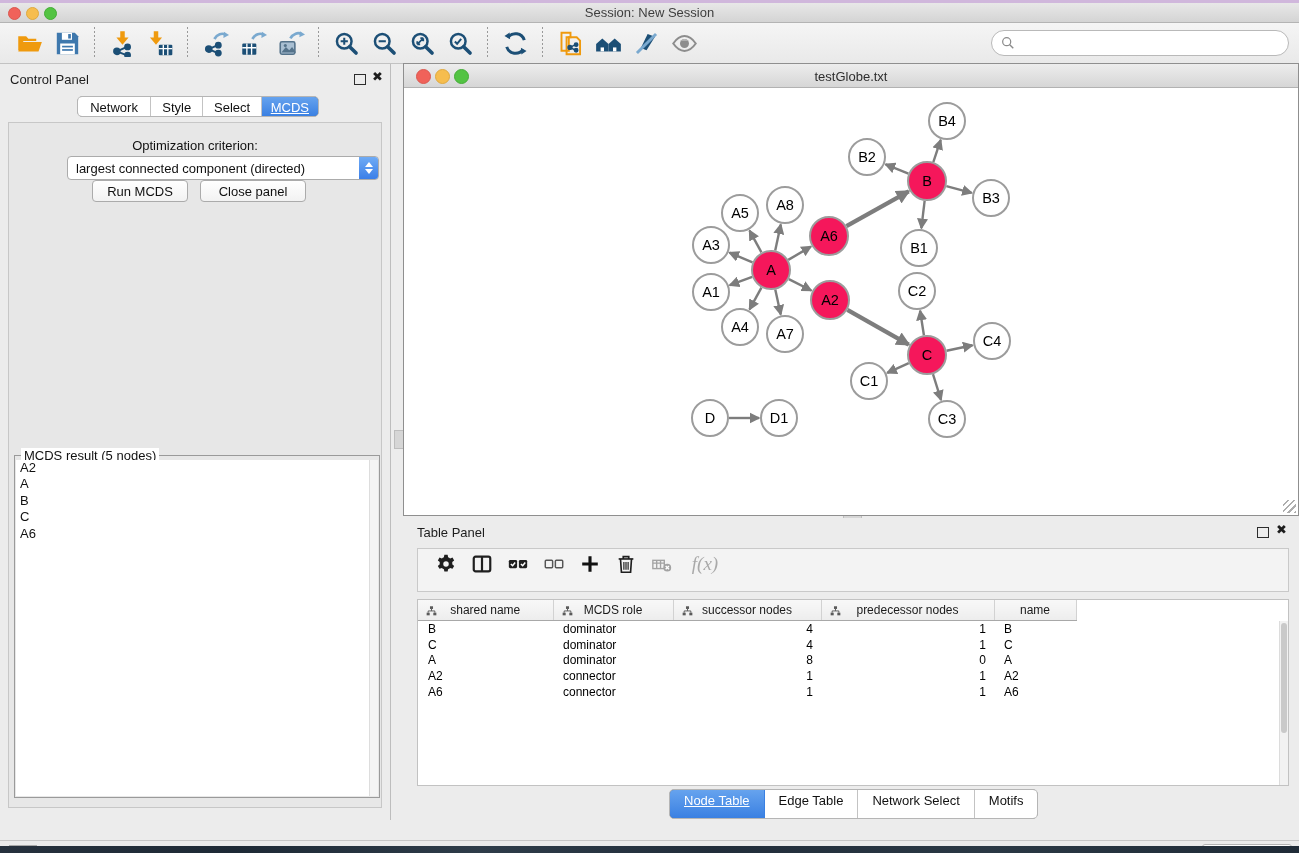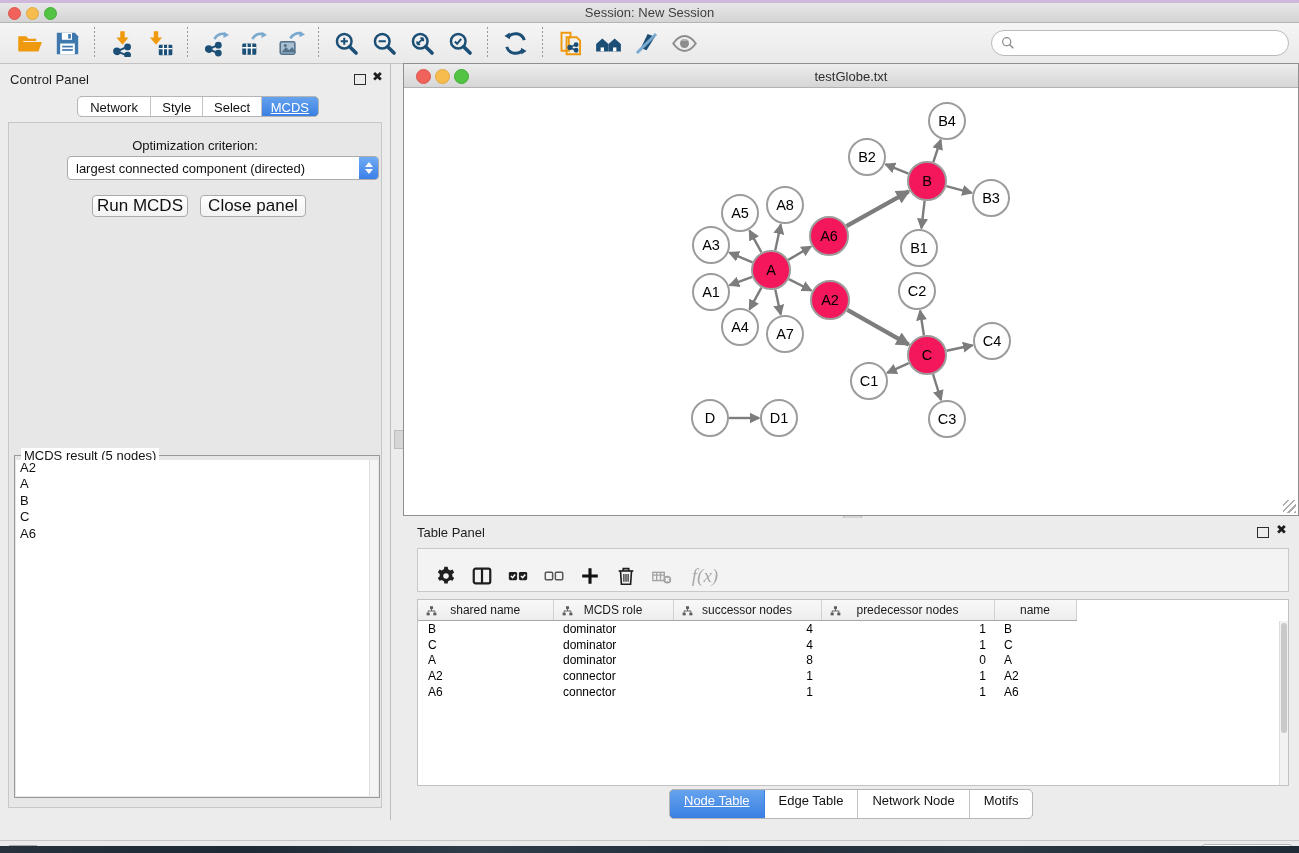--- a/index.html
+++ b/index.html
@@ -43,43 +43,43 @@
   .cp-inset{position:absolute;left:8px;top:58px;width:372px;height:684px;background:#e7e7e7;
     border:1px solid #c7c7c7;}
   .opt-label{position:absolute;left:0;width:100%;top:74px;text-align:center;font-size:13px;color:#111;}
   .dropdown{position:absolute;left:43px;top:92px;width:312px;height:24px;background:#fff;border:1px solid #ababab;
     border-radius:4px;display:flex;align-items:center;box-sizing:border-box;margin-left:24px;}
   .dropdown .dd-text{flex:1;font-size:13px;color:#111;padding-left:8px;white-space:nowrap;overflow:hidden;}
   .dd-spin{width:19px;height:22px;border-radius:0 3px 3px 0;background:linear-gradient(#6fabf5,#3b7fe8);
     display:flex;flex-direction:column;align-items:center;justify-content:center;gap:2px;}
   .dd-spin .up{width:0;height:0;border-left:4px solid transparent;border-right:4px solid transparent;border-bottom:5px solid #fff;}
   .dd-spin .down{width:0;height:0;border-left:4px solid transparent;border-right:4px solid transparent;border-top:5px solid #fff;}
-  .cp-btn{position:absolute;top:131px;height:22px;background:linear-gradient(#ffffff,#f2f2f2);
-    border:1px solid #ababab;border-radius:4px;font-size:17px;color:#111;
+  .cp-btn{position:absolute;top:116px;height:22px;background:linear-gradient(#ffffff,#f2f2f2);
+    border:1px solid #ababab;border-radius:4px;font-size:13px;color:#111;
     display:flex;align-items:center;justify-content:center;box-sizing:border-box;}
   .mcds-fieldset{position:absolute;left:14px;top:391px;width:366px;height:343px;border:1px solid #9a9a9a;background:#e7e7e7;box-sizing:border-box;}
   .mcds-legend{position:absolute;left:6px;top:-8px;background:#ffffff;padding:0 3px;font-size:13px;color:#111;}
   .mcds-list{position:absolute;left:1px;top:4px;right:9px;bottom:1px;background:#fff;overflow:hidden;}
   .mcds-item{font-size:13px;color:#111;line-height:16.4px;padding-left:4px;}
   .mcds-scroll{position:absolute;top:4px;right:1px;bottom:1px;width:8px;background:#f4f4f4;border-left:1px solid #ddd;}
   
   .net-window{position:absolute;left:403px;top:63px;width:894px;height:451px;background:#fff;
     border:1px solid #8f8f8f;box-sizing:content-box;}
   .net-titlebar{position:absolute;left:0;top:0;width:100%;height:24px;
     background:linear-gradient(#ededed,#d6d6d6);border-bottom:1px solid #b2b2b2;box-sizing:border-box;}
   .net-titlebar .tl{width:13px;height:13px;top:5px;}
   .net-title{position:absolute;left:0;right:0;top:5px;text-align:center;font-size:13px;color:#2e2e2e;}
   .net-canvas{position:absolute;left:0;top:24px;width:894px;height:426px;background:#fff;}
   .resize-grip{position:absolute;right:2px;bottom:2px;width:13px;height:13px;
     background:repeating-linear-gradient(135deg,transparent 0 3px,#adadad 3px 4.5px);}
   .divider-handle{position:absolute;background:#d6d6d6;border:1px solid #bdbdbd;}
   
   .table-panel{position:absolute;left:391px;top:518px;width:908px;height:302px;background:#ececec;}
   .tp-toolbar{position:absolute;left:26px;top:30px;width:872px;height:44px;background:#f3f3f3;
-    border:1px solid #c9c9c9;display:flex;align-items:flex-end;padding-left:10px;box-sizing:border-box;}
+    border:1px solid #c9c9c9;display:flex;align-items:flex-start;padding-left:10px;box-sizing:border-box;}
   .tpbtn{width:30px;height:30px;display:flex;align-items:center;justify-content:center;margin:0 3px;}
   .tpbtn svg{width:22px;height:22px;}
   .fx{font-family:"Liberation Serif","DejaVu Serif",serif;font-style:italic;font-size:19px;color:#a9a9a9;}
   .tp-table{position:absolute;left:26px;top:81px;width:872px;height:187px;background:#fff;border:1px solid #c2c2c2;box-sizing:border-box;overflow:hidden;}
   table.node-table{border-collapse:collapse;table-layout:fixed;width:100%;}
   .node-table th{height:20px;background:linear-gradient(#f8f8f8,#ededed);border-right:1px solid #d2d2d2;
     border-bottom:1px solid #a8a8a8;font-size:12px;font-weight:normal;color:#1a1a1a;position:relative;padding:0;}
   .node-table th.filler{background:#fff;border-right:none;border-bottom:1px solid #fff;}
   .node-table th .hicon{position:absolute;left:8px;top:5px;}
   .node-table td{font-size:12px;color:#000;height:15.8px;padding:0 8px 0 10px;white-space:nowrap;overflow:hidden;}
@@ -553,21 +553,21 @@
           </tbody>
       </table>
       <div class="tp-scroll">
           <div class="tp-thumb"></div>
         </div>
     </div>
 
     <div class="seg-tabs tp-tabs" style="position:absolute">
       <div class="seg active">Node Table</div>
       <div class="seg">Edge Table</div>
-      <div class="seg">Network Node</div>
+      <div class="seg">Network Select</div>
       <div class="seg">Motifs</div>
     </div>
   </div>
 
   <div class="status-bar">
     <div class="list-btn">
       <svg width="17" height="14" viewBox="0 0 24 20">
           <g fill="#161616">
             <rect x="1" y="1" width="4" height="3.4"></rect>
             <rect x="7" y="1" width="16" height="3.4"></rect>

